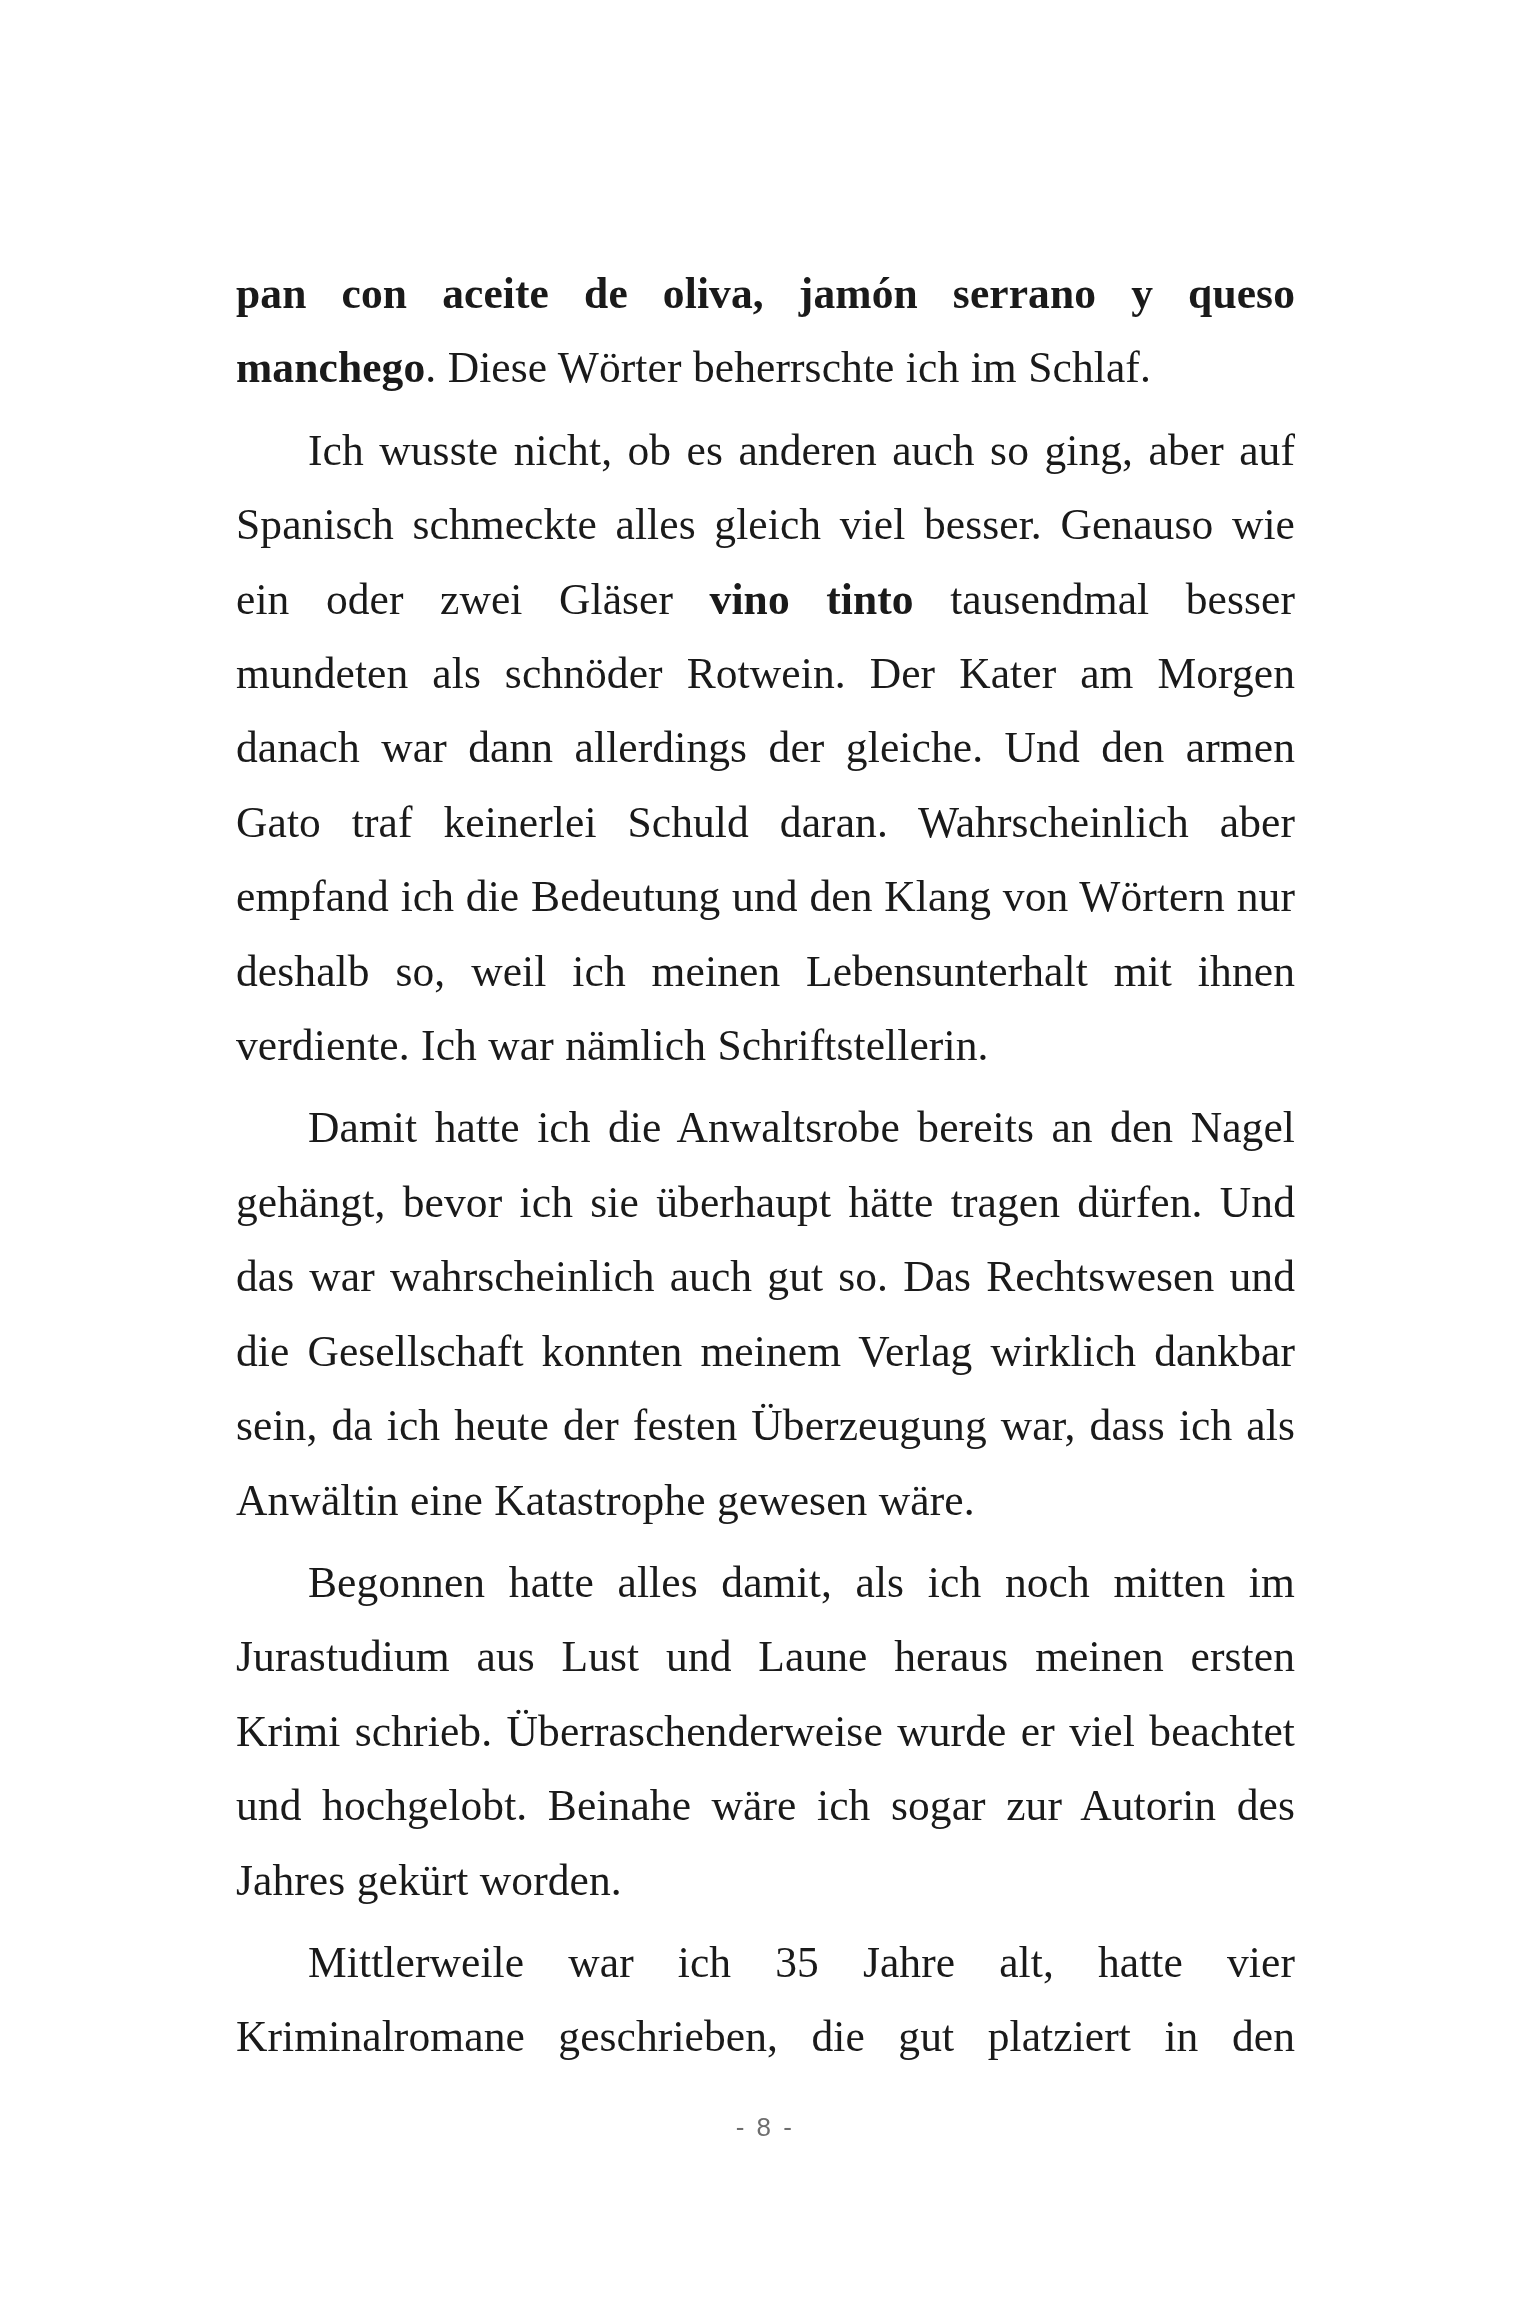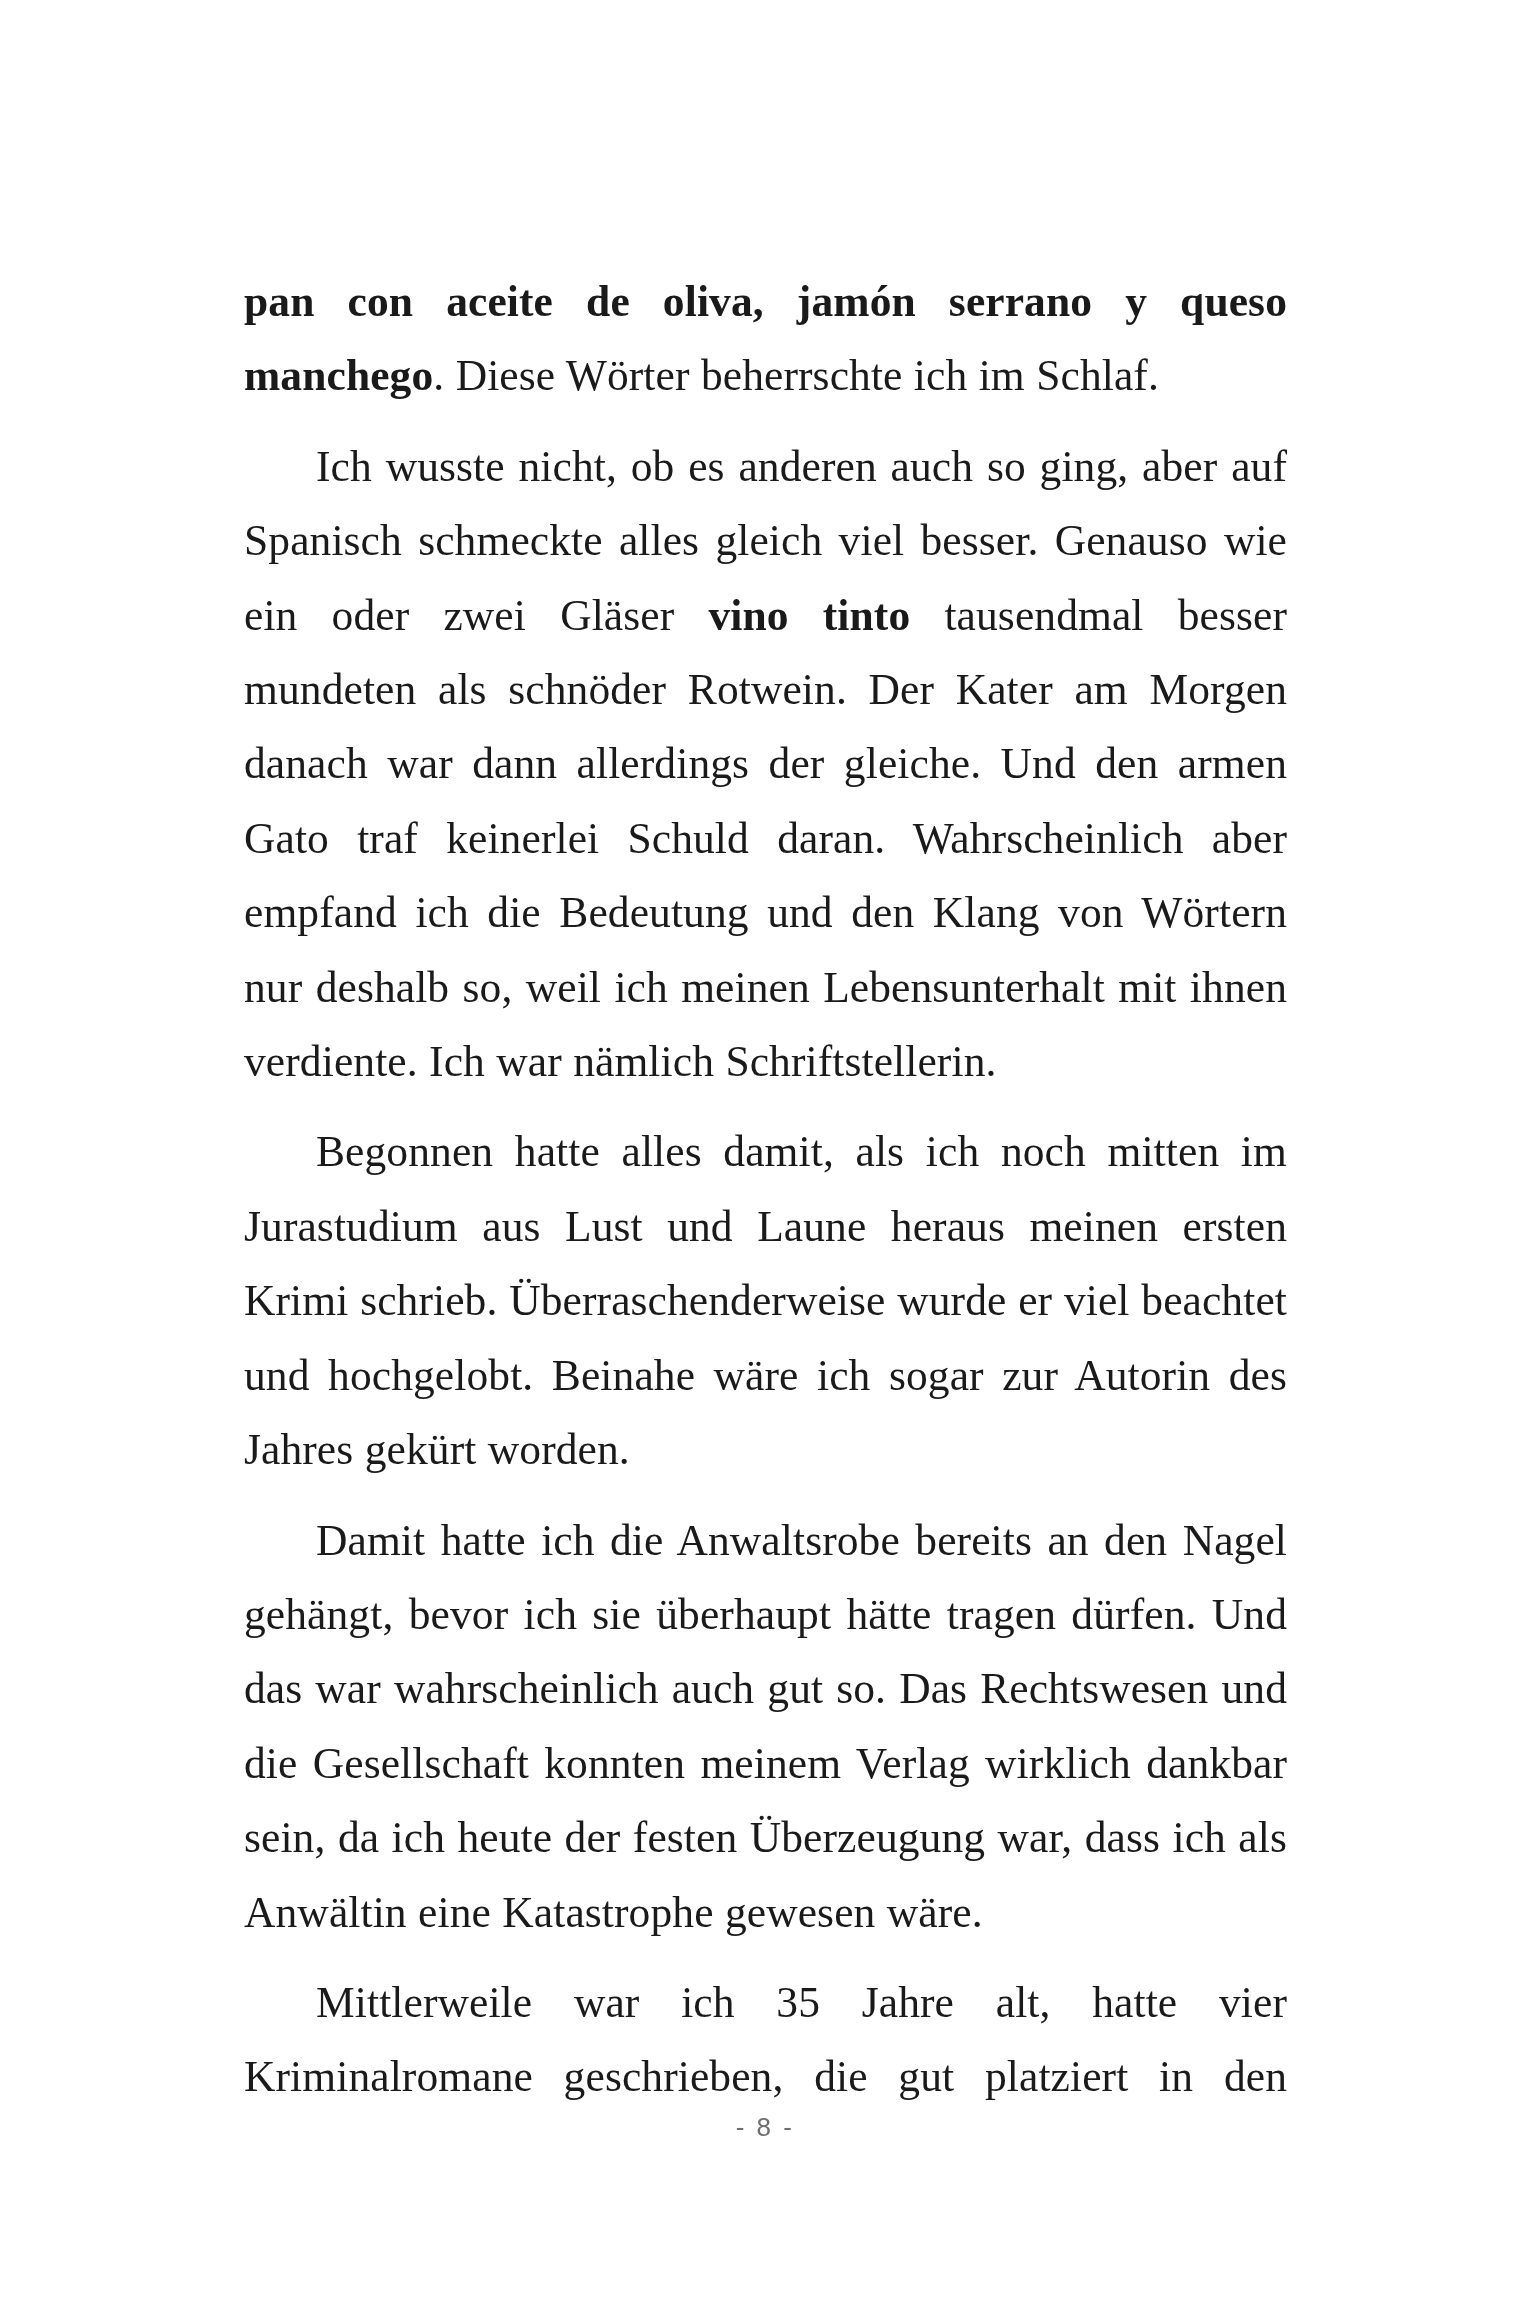--- a/index.html
+++ b/index.html
@@ -21,21 +21,21 @@
     background: #ffffff;
     box-sizing: border-box;
   }
   .text-block {
     position: absolute;
     left: 228px;
     top: 248px;
     width: 1075px;
   }
   .para {
-    margin: 16px;
+    margin: 8px;
     font-size: 43.5px;
     line-height: 74.4px;
     text-align: justify;
     text-justify: inter-word;
     letter-spacing: 0.1px;
     word-spacing: 0.4px;
     hyphens: manual;
   }
   .para.indent {
     text-indent: 72px;
@@ -65,23 +65,23 @@
 <body>
 
 <div class="page">
 
   <div class="text-block">
 
     <p class="para"><span class="b">pan con aceite de oliva, jamón serrano y queso manchego</span><span>. Diese Wörter beherrschte ich im Schlaf.</span></p>
 
     <p class="para indent"><span>Ich wusste nicht, ob es anderen auch so ging, aber auf Spanisch schmeckte alles gleich viel besser. Genauso wie ein oder zwei Gläser </span><span class="b">vino tinto</span><span> tausendmal besser mundeten als schnöder </span><span class="i">Rotwein</span><span>. Der Kater am Morgen danach war dann allerdings der gleiche. Und den armen Gato traf keinerlei Schuld daran. Wahrscheinlich aber empfand ich die Bedeutung und den Klang von Wörtern nur deshalb so, weil ich meinen Lebensunterhalt mit ihnen verdiente. Ich war nämlich Schriftstellerin.</span></p>
 
+    <p class="para indent"><span>Damit hatte ich die Anwaltsrobe bereits an den Nagel gehängt, bevor ich sie überhaupt hätte tragen dürfen. Und das war wahrscheinlich auch gut so. Das Rechtswesen und die Gesellschaft konnten meinem Verlag wirklich dankbar sein, da ich heute der festen Überzeugung war, dass ich als Anwältin eine Katastrophe gewesen wäre.</span></p>
+
     <p class="para indent"><span>Begonnen hatte alles damit, als ich noch mitten im Jurastudium aus Lust und Laune heraus meinen ersten Krimi schrieb. Überraschenderweise wurde er viel beachtet und hochgelobt. Beinahe wäre ich sogar zur Autorin des Jahres gekürt worden.</span></p>
-
-    <p class="para indent"><span>Damit hatte ich die Anwaltsrobe bereits an den Nagel gehängt, bevor ich sie überhaupt hätte tragen dürfen. Und das war wahrscheinlich auch gut so. Das Rechtswesen und die Gesellschaft konnten meinem Verlag wirklich dankbar sein, da ich heute der festen Überzeugung war, dass ich als Anwältin eine Katastrophe gewesen wäre.</span></p>
 
     <p class="para indent force-justify"><span>Mittlerweile war ich 35 Jahre alt, hatte vier Kriminalromane geschrieben, die gut platziert in den</span></p>
 
   </div>
 
   <div class="folio">- 8 -</div>
 
 </div>
 
 </body></html>

